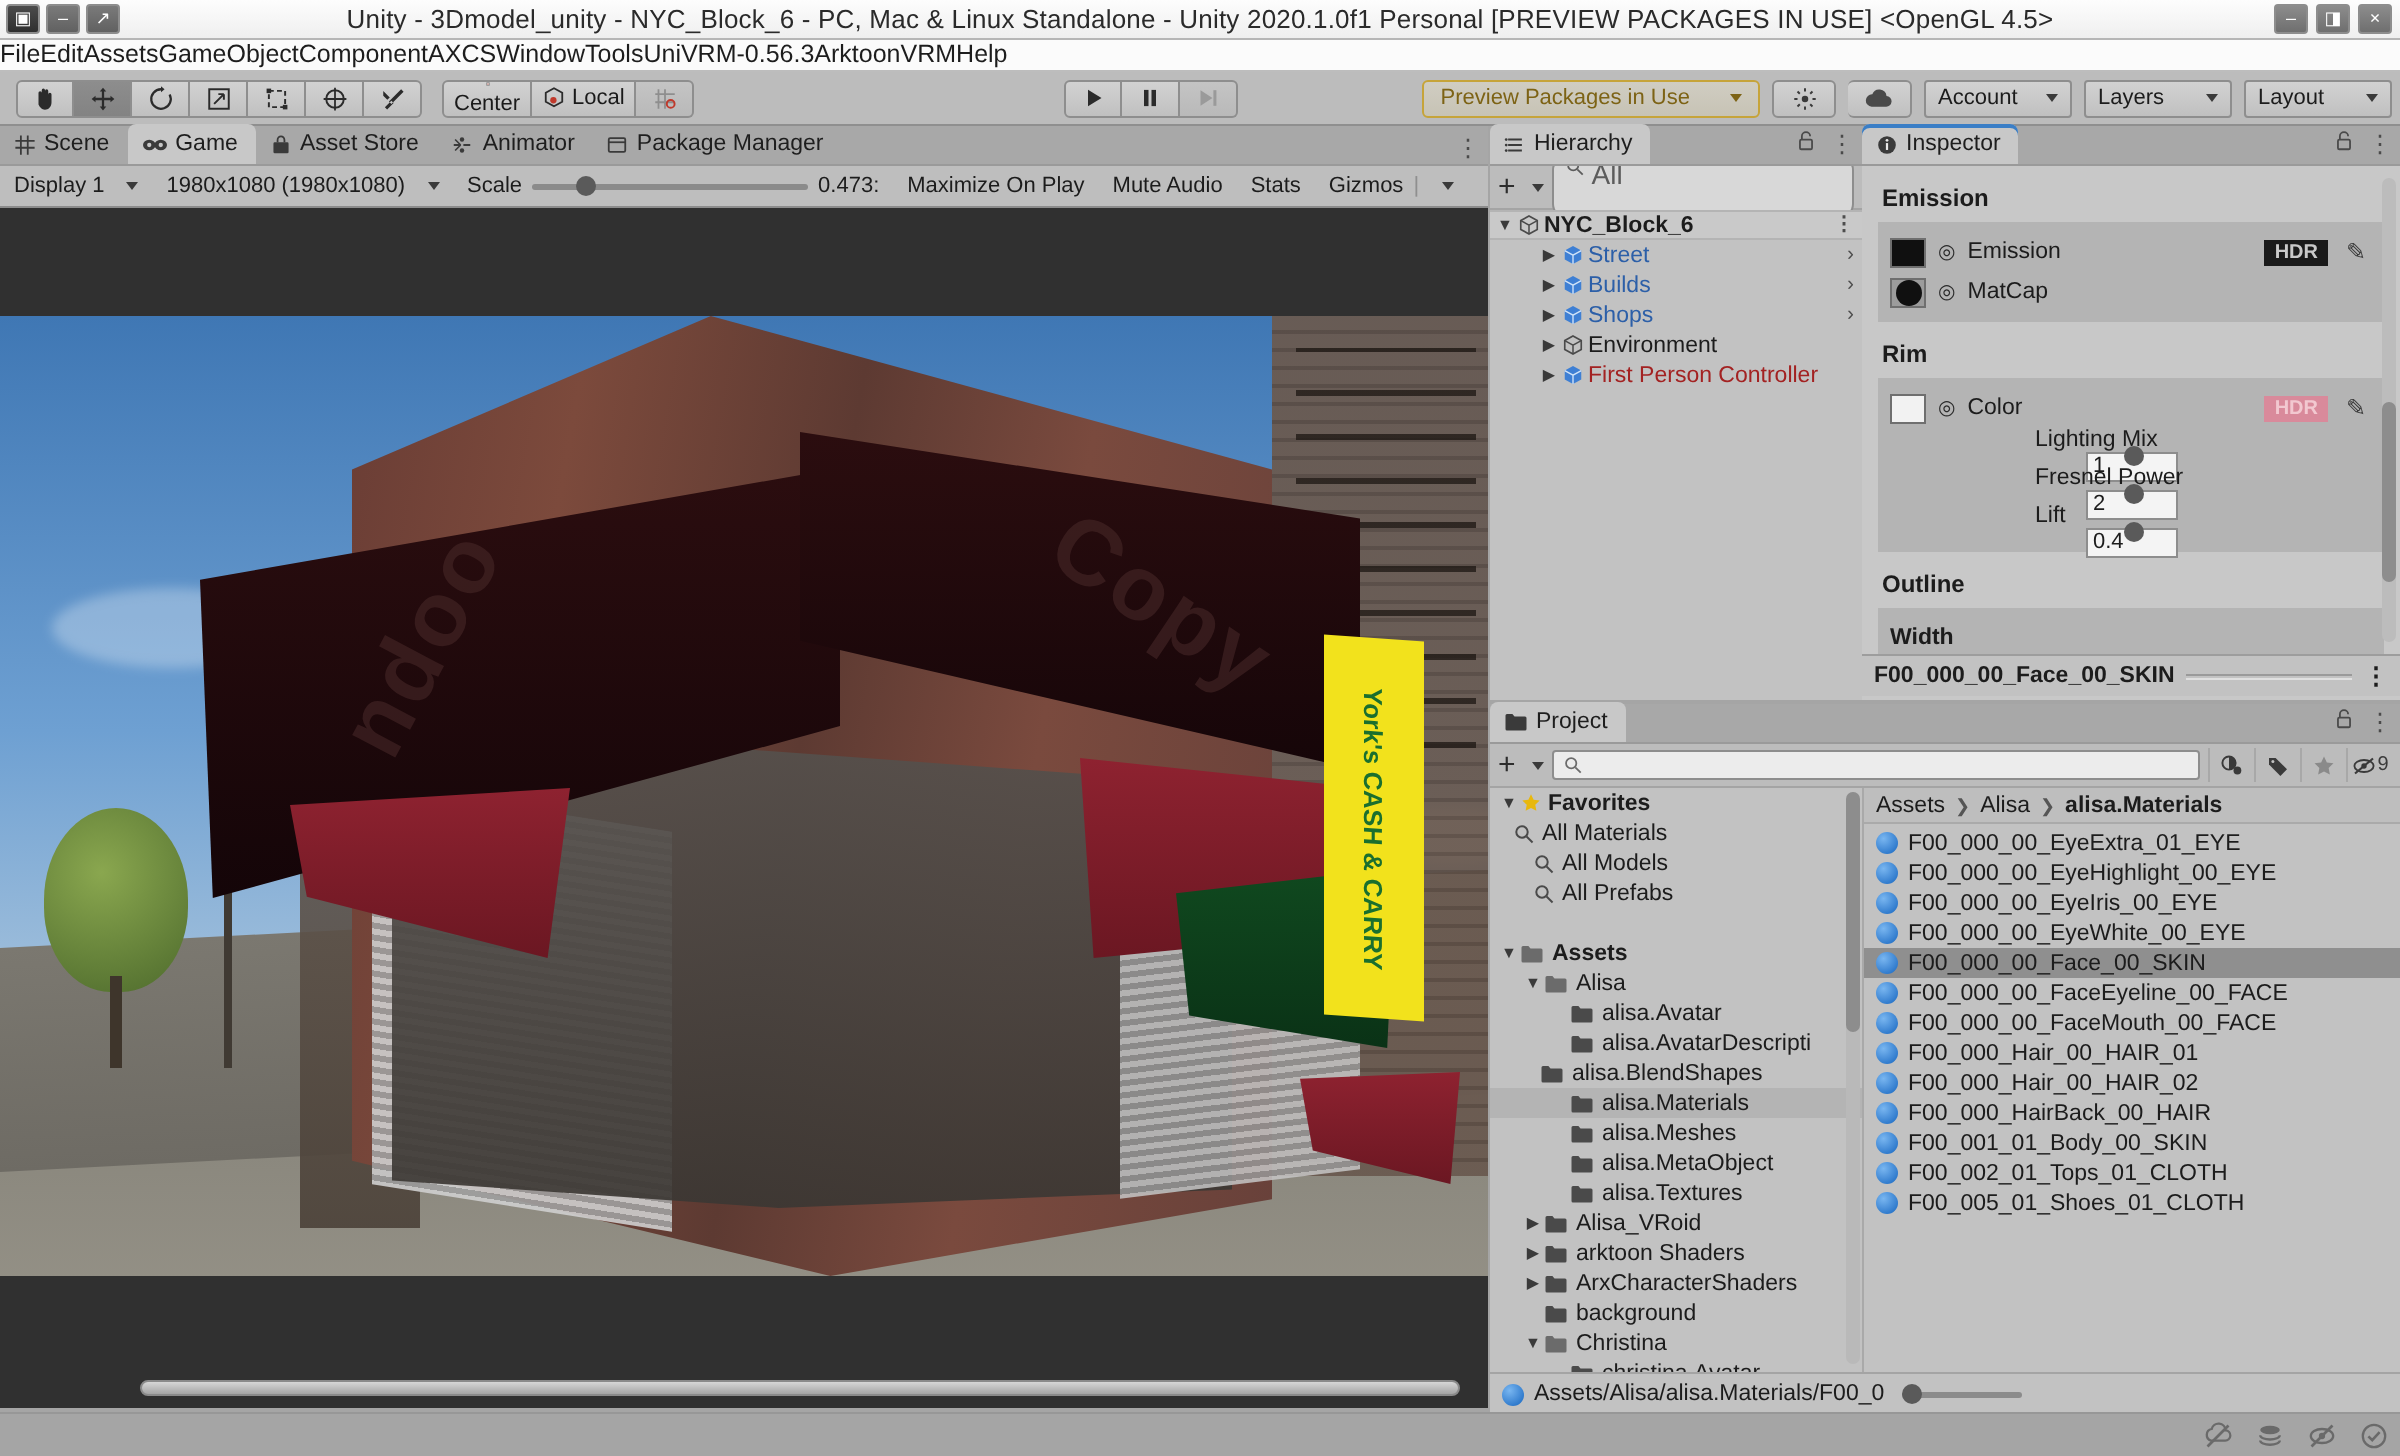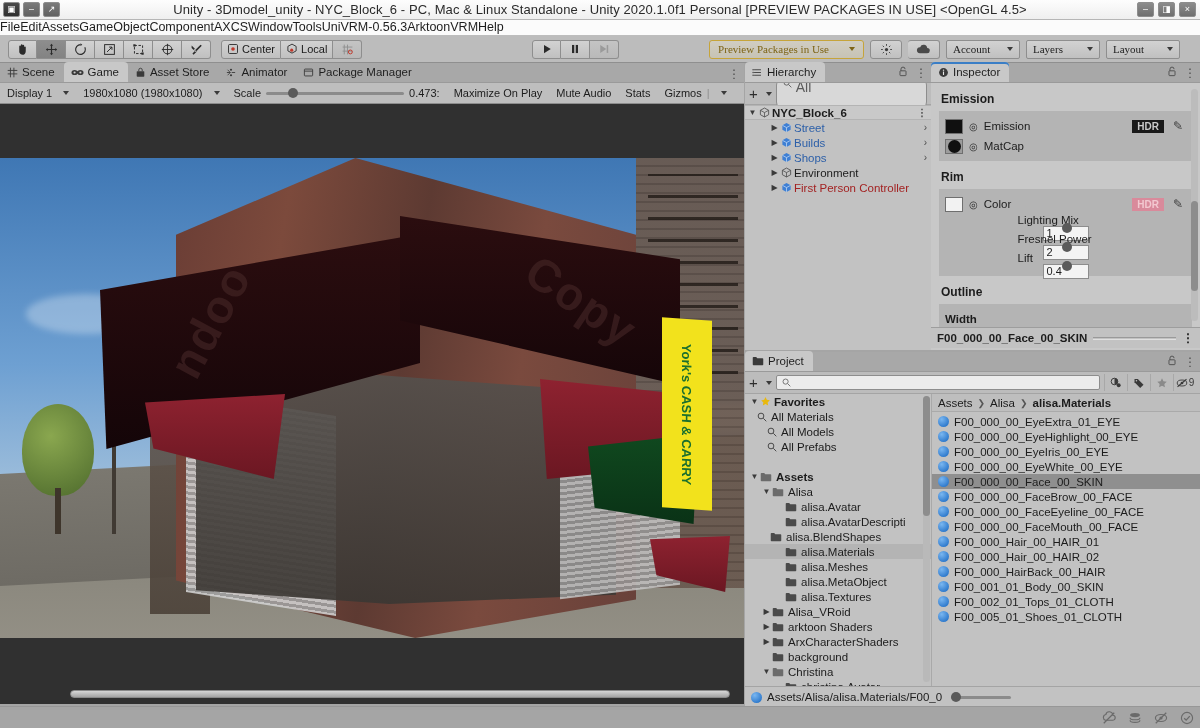--- a/index.html
+++ b/index.html
@@ -53,34 +53,34 @@
   .tool-group { display: flex; align-items: center; }
   .tbtn {
     height: 19px; min-width: 29px; padding: 0 5px;
     border: 1px solid #8e8e8e;
     background: linear-gradient(#d2d2d2,#c0c0c0);
     display: flex; align-items: center; justify-content: center; gap: 3px;
     font-size: 11px; color: #1a1a1a;
   }
   .tbtn + .tbtn { border-left: none; }
   .tbtn.active { background: linear-gradient(#8d8d8d,#838383); }
-  .tbtn.first { border-radius: 3px 0 0 3px; }
+  .tbtn.first { border-radius: 3px 0 0 3px; flex-direction: column; }
   .tbtn.last { border-radius: 0 3px 3px 0; }
   .tbtn.single { border-radius: 3px; }
   .tbtn.dim { color: #9a9a9a; background: linear-gradient(#c4c4c4,#b9b9b9); }
   .tbtn svg { display: block; }
   .play-group { position: absolute; left: 532px; display: flex; }
   .tb-sep { width: 10px; }
   .preview-pill {
     height: 19px; padding: 0 8px; border: 1px solid #c6a43a; border-radius: 3px;
     background: linear-gradient(#d0cdc2,#c7c3b5);
     color: #7d6315; font-size: 11px;
     display: flex; align-items: center; gap: 20px;
   }
-  .right-tools { position: absolute; right: 20px; display: flex; align-items: flex-end; gap: 6px; font-family: Liberation Serif, serif; }
+  .right-tools { position: absolute; right: 4px; display: flex; align-items: flex-end; gap: 6px; }
   .dropbtn {
     height: 19px; padding: 0 6px; min-width: 74px;
     border: 1px solid #8e8e8e; border-radius: 2px;
     background: linear-gradient(#d2d2d2,#c0c0c0);
     display: flex; align-items: center; justify-content: space-between;
     font-size: 11px;
   }
   .caret { width: 0; height: 0; border-left: 3.5px solid transparent; border-right: 3.5px solid transparent; border-top: 4px solid #3a3a3a; margin-left: 6px; }
 
   
@@ -996,24 +996,20 @@
           <div class="a-row">
               <span class="mat-ico"></span>
               <span>F00_000_00_EyeWhite_00_EYE</span>
             </div>
           <div class="a-row sel">
               <span class="mat-ico"></span>
               <span>F00_000_00_Face_00_SKIN</span>
             </div>
           <div class="a-row">
               <span class="mat-ico"></span>
-              <span>F00_000_00_FaceBrow_00_FACE</span>
-            </div>
-          <div class="a-row">
-              <span class="mat-ico"></span>
               <span>F00_000_00_FaceEyeline_00_FACE</span>
             </div>
           <div class="a-row">
               <span class="mat-ico"></span>
               <span>F00_000_00_FaceMouth_00_FACE</span>
             </div>
           <div class="a-row">
               <span class="mat-ico"></span>
               <span>F00_000_Hair_00_HAIR_01</span>
             </div>

